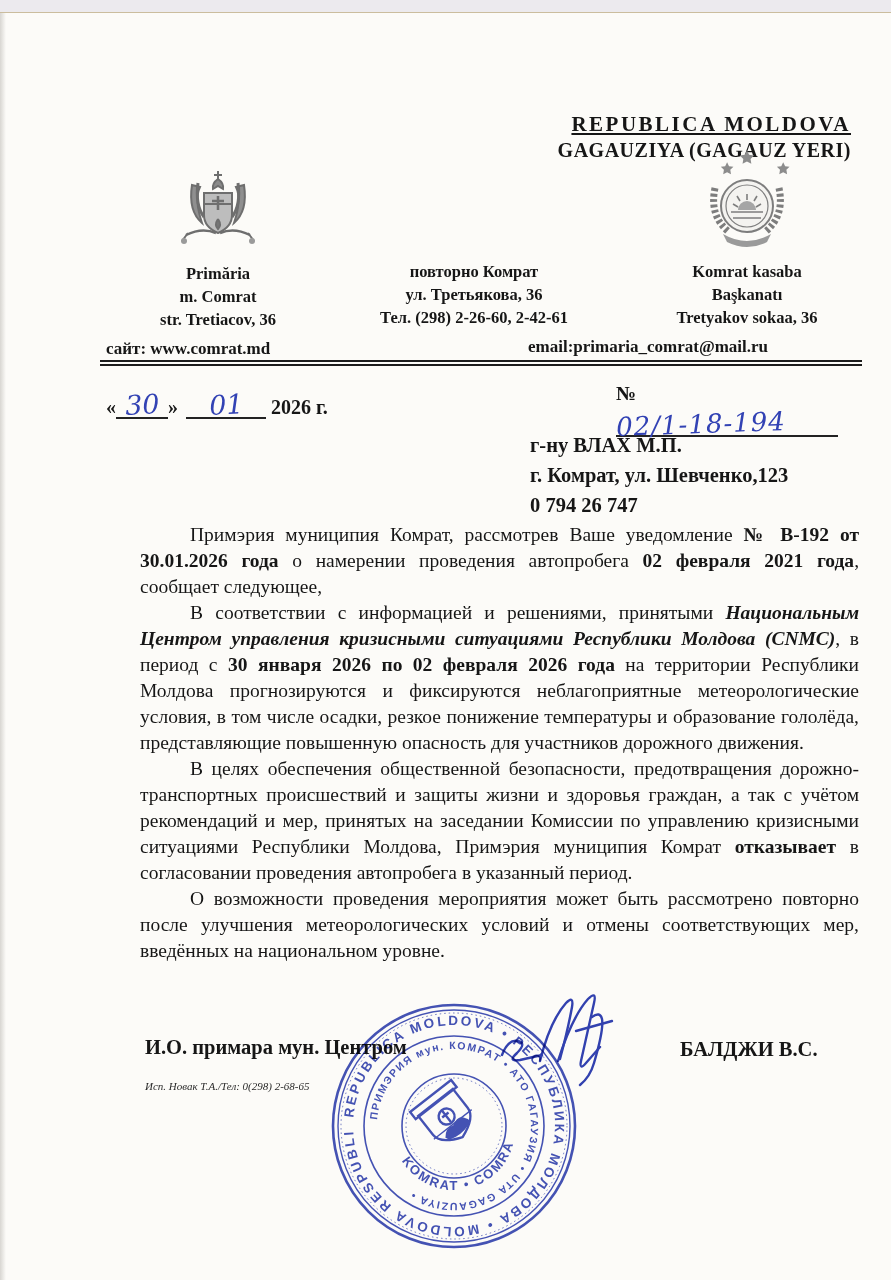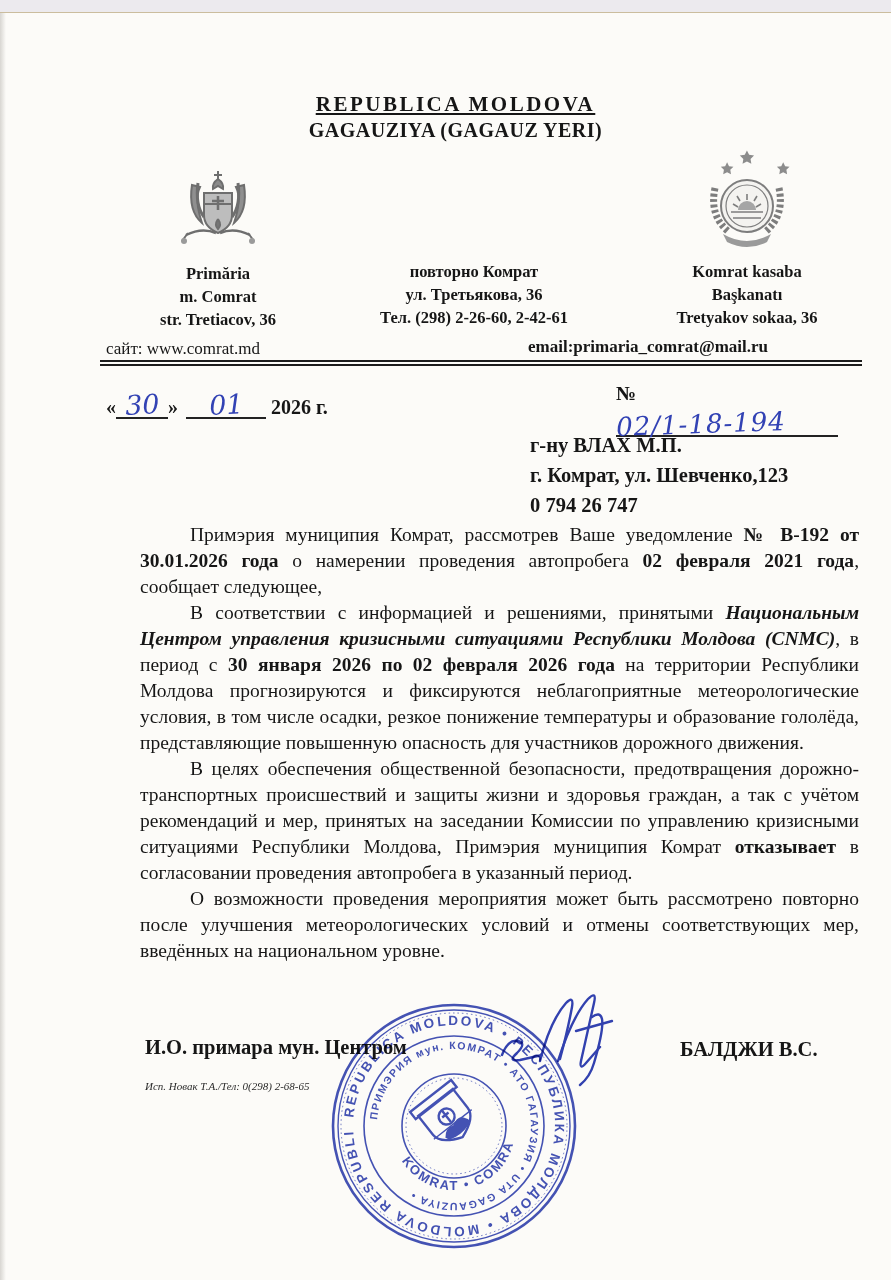--- a/index.html
+++ b/index.html
@@ -7,35 +7,35 @@
   .page {
     position:relative; width:891px; height:1280px; margin:0 auto;
     background:#fcfbf8; overflow:hidden;
     font-family:"Liberation Serif", serif; color:#161616;
   }
   .top-strip { position:absolute; left:0; top:0; width:891px; height:13px;
     background:#eceaee; border-bottom:1px solid #cbbd9e; }
   .left-edge { position:absolute; left:0; top:13px; width:6px; height:1267px;
     background:linear-gradient(to right, #d8d6d2, rgba(255,255,255,0)); }
 
-  .title-block { position:absolute; left:60px; top:92px; width:791px; text-align:center; }
+  .title-block { position:absolute; left:60px; top:112px; width:791px; text-align:right; }
   .title-1 { font-size:21px; font-weight:bold; letter-spacing:2.5px; text-decoration:underline; }
   .title-2 { font-size:20px; font-weight:bold; letter-spacing:0.5px; margin-top:2px; }
 
   .emblem { position:absolute; }
   .emblem-moldova  { left:168px; top:163px; }
   .emblem-komrat   { left:433px; top:158px; }
   .emblem-gagauzia { left:693px; top:148px; }
 
   .col { position:absolute; text-align:center; font-weight:bold; font-size:16.5px; line-height:23px; }
   .col-left   { left:118px; top:262px; width:200px; }
   .col-center { left:343px; top:260px; width:262px; }
   .col-right  { left:633px; top:260px; width:228px; }
 
-  .site-line  { position:absolute; left:106px; top:339px; font-weight:normal; font-size:17px; }
+  .site-line  { position:absolute; left:106px; top:339px; font-weight:bold; font-size:17px; }
   .email-line { position:absolute; left:528px; top:337px; font-weight:bold; font-size:17px; }
   .rule-double { position:absolute; left:100px; top:360px; width:762px; height:6px;
     border-top:2px solid #1c1c1c; border-bottom:2px solid #1c1c1c; }
 
   .ref-row { position:absolute; left:106px; top:382px; width:756px; height:40px; font-size:20px; font-weight:bold; }
   .date-part { position:absolute; left:0; top:4px; }
   .slot { display:inline-block; border-bottom:2px solid #222; text-align:center; vertical-align:bottom; }
   .slot-day { width:52px; }
   .slot-month { width:80px; margin-left:8px; }
   .hand { font-family:"DejaVu Serif", serif; font-style:italic; color:#3242b4; font-weight:normal; }

